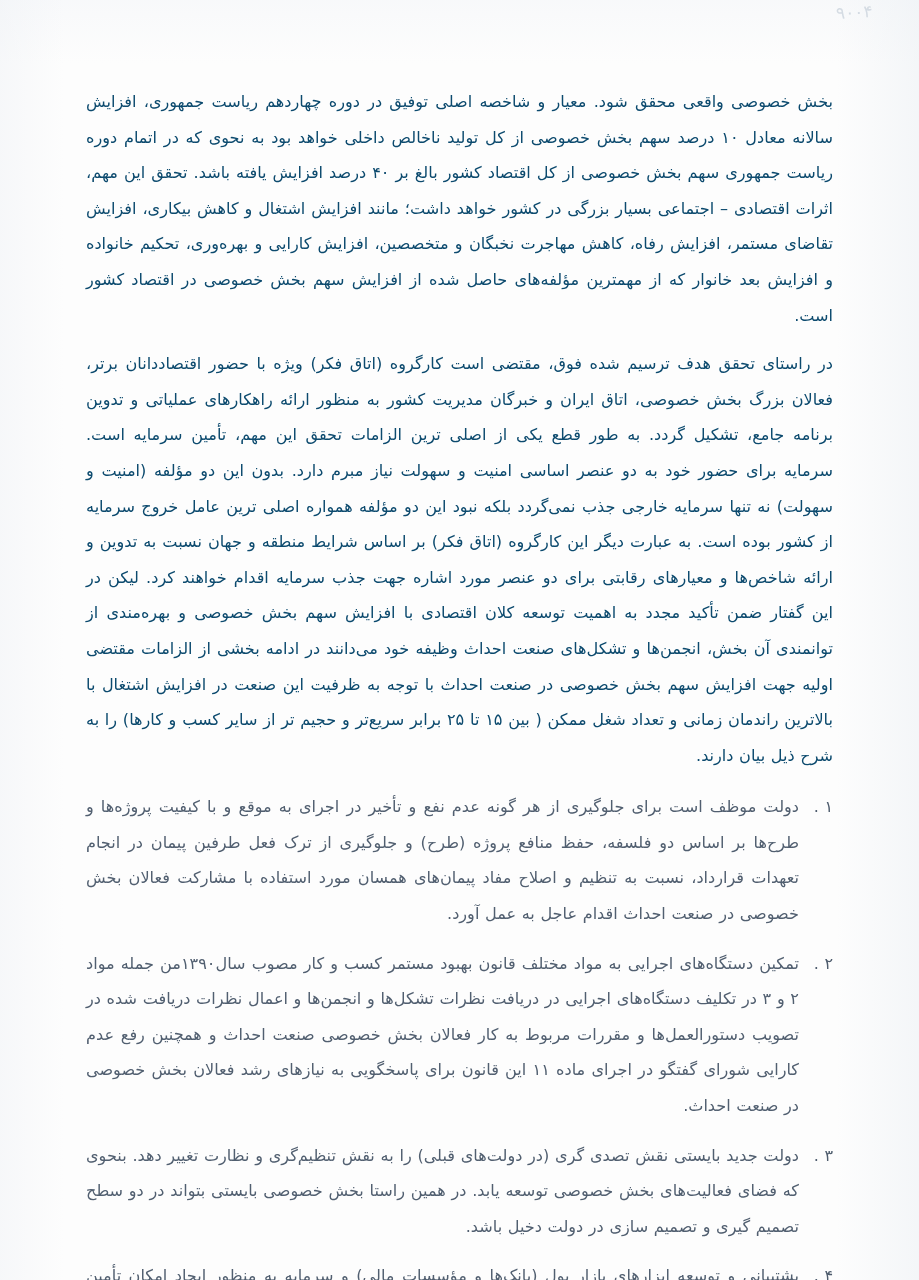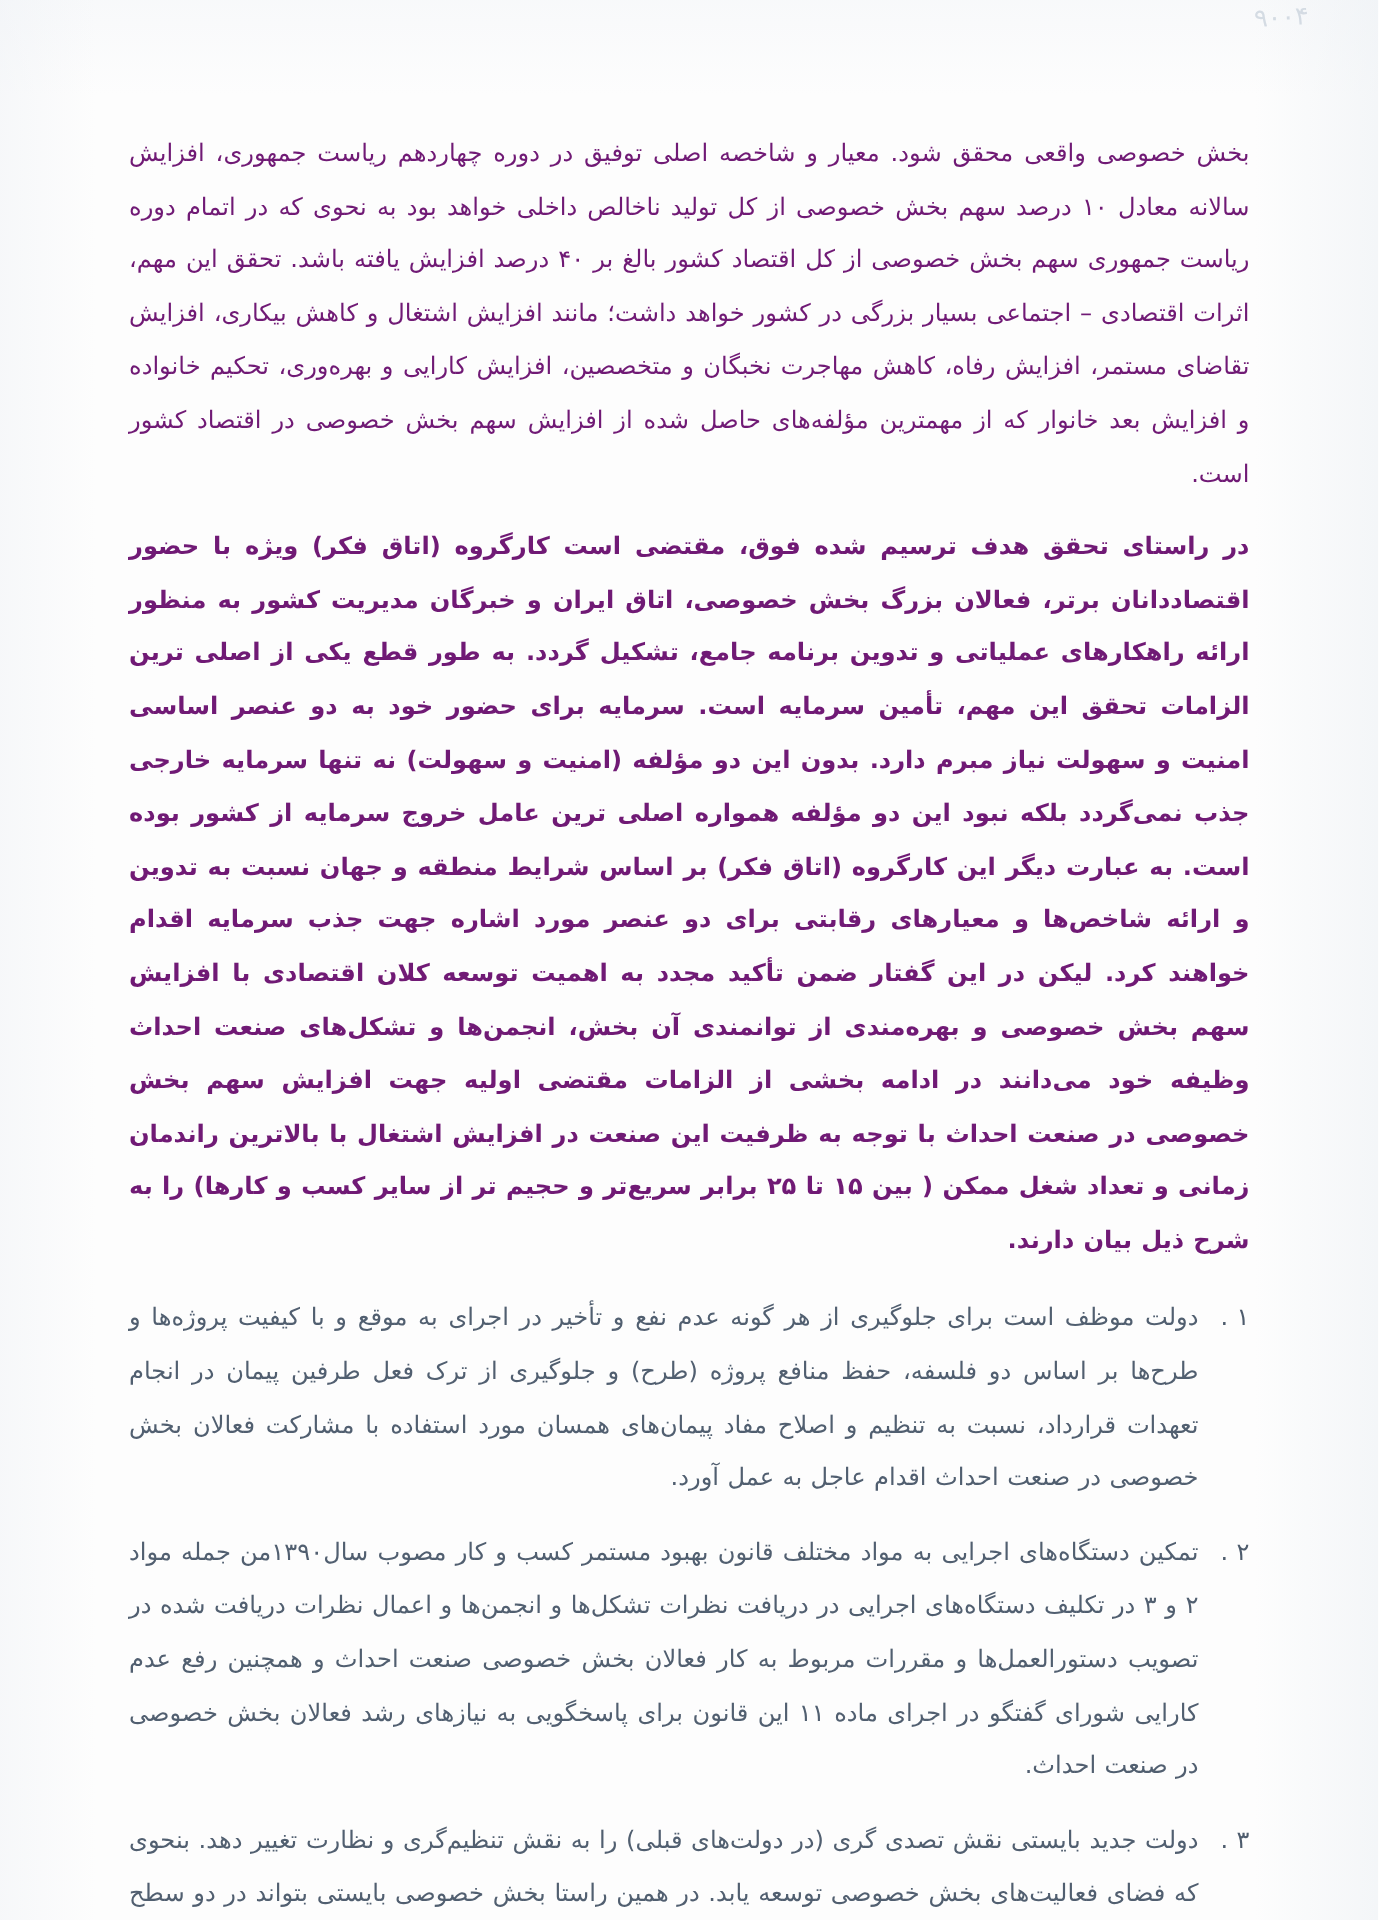--- a/index.html
+++ b/index.html
@@ -54,27 +54,26 @@
     color: #515f70;
     font-size: 16.1px;
     line-height: 35.6px;
   }
 
   p.para {
     margin: 0 0 13px 0;
     text-align: justify;
     text-align-last: right;
     text-justify: inter-word;
-    color: #701a75;
+    color: #0c4a6e;
     word-spacing: 0.5px;
   }
 
   p.para:last-of-type {
     margin-bottom: 0;
-    font-weight: bold;
   }
 
   .para-block + .list-block {
     margin-top: 16px;
   }
 
   ol.numbered {
     list-style: none;
     margin: 0;
     padding: 0;

